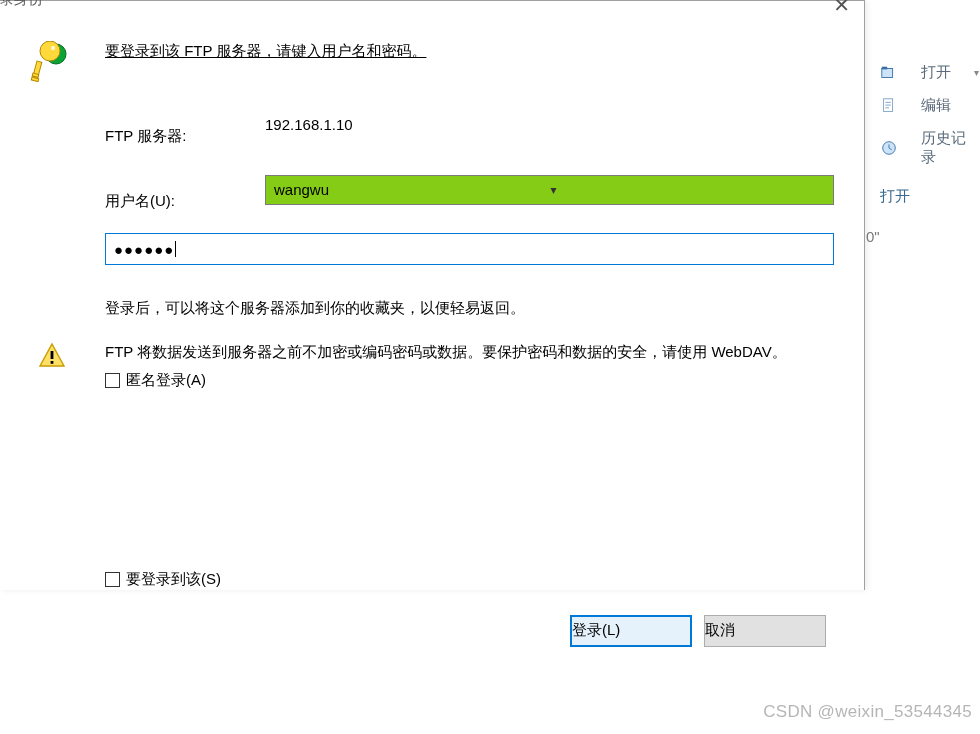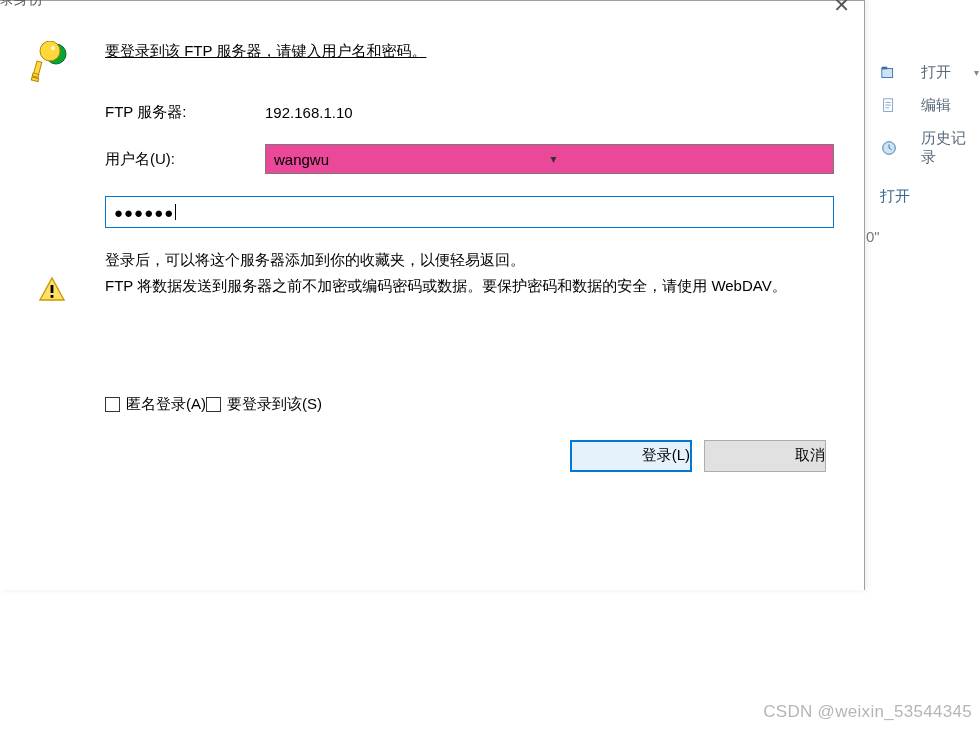--- a/index.html
+++ b/index.html
@@ -54,49 +54,50 @@
   .icon-col.sm { padding-top: 0; }
   .main-col { flex: 1; }
   .keys-svg { width: 40px; height: 42px; }
   .warn-svg { width: 28px; height: 26px; margin-top: 3px; margin-left: 8px; }
   .msg { line-height: 1.6; text-decoration: underline; }
   .form-row {
     display: flex;
     align-items: center;
     margin-top: 22px;
   }
-  .form-label { width: 160px; flex: 0 0 160px; }
+  .form-label { width: 160px; flex: 0 0 160px; margin-top: 24px; }
   .form-value { flex: 1; }
   .combo {
     display: flex;
     align-items: center;
     border: 1px solid #7a7a7a;
     height: 30px;
-    background: #ec4899;
+    background: #84cc16;
     padding: 0 6px 0 8px;
   }
   .combo span { flex: 1; }
   .combo .chev { font-size: 12px; color: #333; }
   .text-input {
     border: 1px solid #0078d7;
     height: 32px;
     padding: 0 8px;
     display: flex;
     align-items: center;
     background: #fff;
     letter-spacing: 1px;
   }
   .text-input .caret { display:inline-block; width:1px; height:16px; background:#000; margin-left:1px; }
-  .info-block { margin-top: 19px; padding-left: 75px; line-height: 1.7; }
-  .warn-block { display:flex; }
+  .info-block { margin-top: 30px; padding-left: 75px; line-height: 1.7; }
+  .warn-block { margin-top: 18px; display:flex; }
   .warn-block .txt { flex:1; line-height: 1.7; }
   .checks {
     display: flex;
-    margin-top: 90px;
+    gap: 180px;
     padding-left: 75px;
+    flex-direction: column;
   }
   .chk {
     display: flex;
     align-items: center;
     gap: 6px;
     cursor: pointer;
   }
   .chk .box {
     width: 15px; height: 15px;
     border: 1px solid #333;
@@ -109,21 +110,21 @@
     margin-top: 26px;
     padding-right: 8px;
   }
   .btn {
     min-width: 122px;
     height: 32px;
     border: 1px solid #adadad;
     background: #e1e1e1;
     display: flex;
     align-items: center;
-    justify-content: flex-end;
+    justify-content: flex-start;
     cursor: pointer;
     font-size: 15px;
   }
   .btn.primary {
     border: 2px solid #0078d7;
     background: #e5f1fb;
   }
   .side-panel {
     position: absolute;
     left: 880px;

